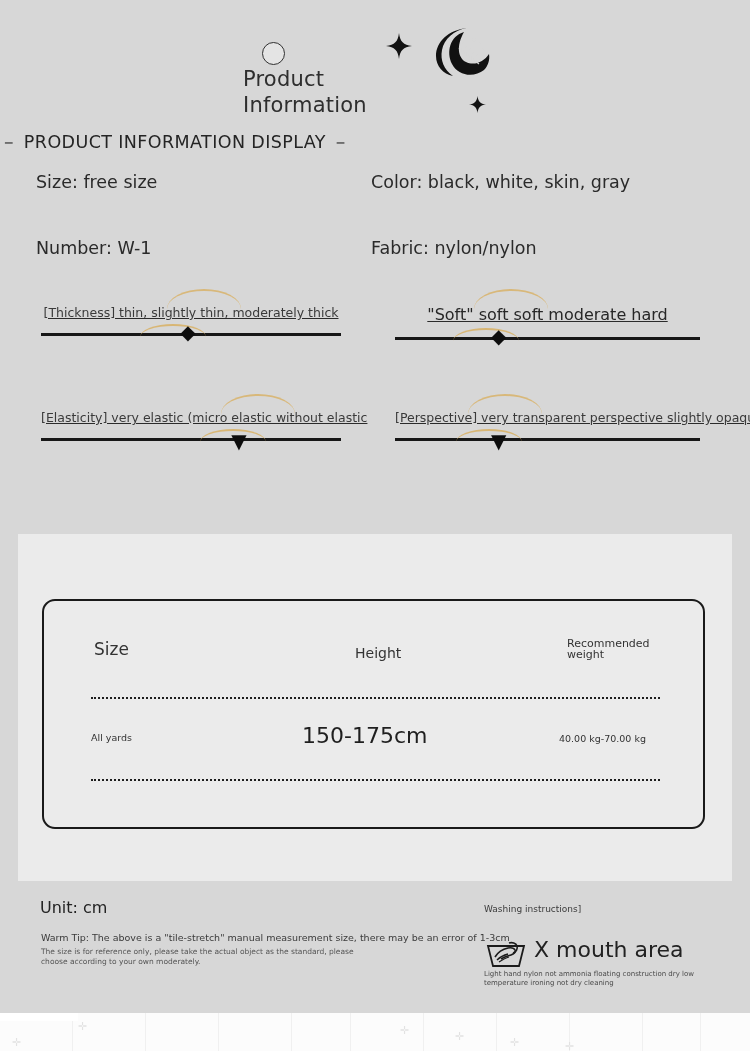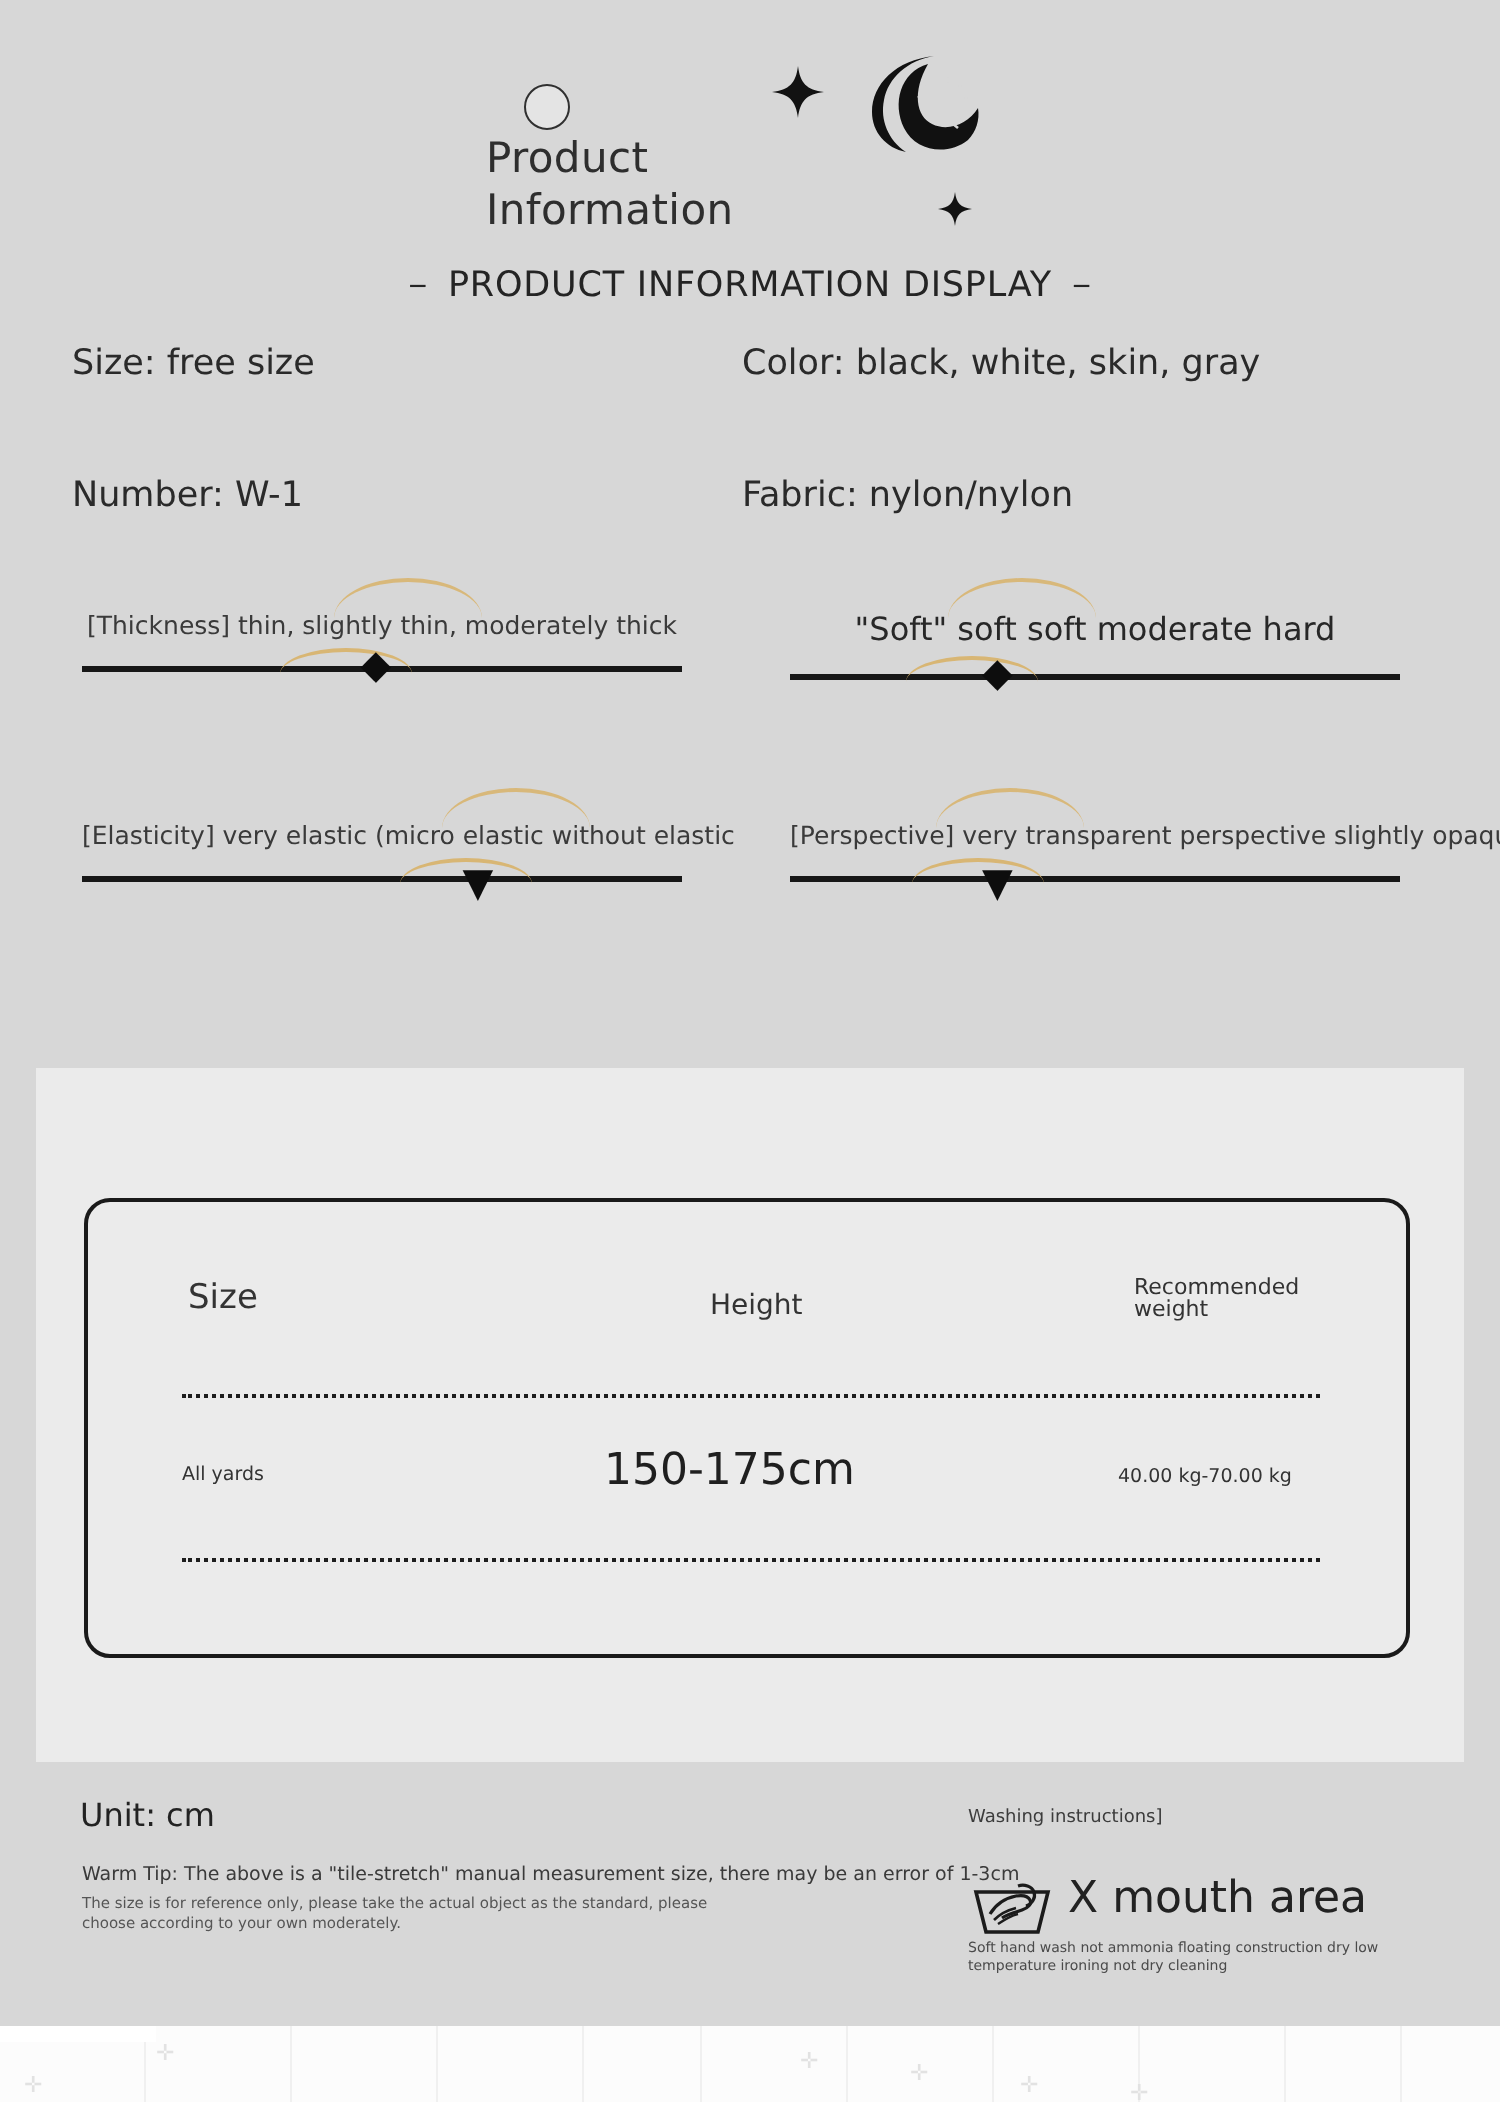--- a/index.html
+++ b/index.html
@@ -53,21 +53,21 @@
     font-size: 21px;
     line-height: 26px;
     color: #2e2e2e;
     letter-spacing: .2px;
   }
   .hdr-sub {
     position: absolute;
     left: 0;
     right: 0;
     top: 130px;
-    text-align: center;
+    text-align: left;
     font-size: 17.5px;
     color: #242424;
     letter-spacing: .4px;
   }
 
   
   .specs {
     position: absolute;
     left: 0; top: 172px;
     width: 750px;
@@ -84,20 +84,21 @@
   
   .ratings {
     position: absolute;
     left: 0; top: 305px;
     width: 750px;
   }
   .rate-row { position: relative; height: 105px; }
   .rate {
     position: absolute;
     width: 300px;
+    text-decoration: underline;
   }
   .rate.col-l { left: 41px; }
   .rate.col-r { left: 395px; }
   .rate.wide  { width: 305px; }
   .rate-label {
     position: relative;
     text-align: center;
     font-size: 12.5px;
     color: #3a3a3a;
     white-space: nowrap;
@@ -401,21 +402,21 @@
 <div class="wash-icon">
   <svg width="42" height="36" viewBox="0 0 42 36" aria-hidden="true">
     <path d="M3 12 L39 12 L34 32 L8 32 Z" fill="none" stroke="#1b1b1b" stroke-width="1.8"></path>
     <path d="M10 23 C13 18 18 15 23 14 C26 13.5 29 14 30 16 C31 18 29 20 26 21 C23 22 19 23 16 25" fill="none" stroke="#1b1b1b" stroke-width="1.6"></path>
     <path d="M24 9 C27 8 31 9 32 12 C33 15 31 18 28 19" fill="none" stroke="#1b1b1b" stroke-width="1.6"></path>
     <path d="M12 26 C15 23 19 21 23 20" fill="none" stroke="#1b1b1b" stroke-width="1.3"></path>
     <path d="M14 28 C17 26 20 24 24 23" fill="none" stroke="#1b1b1b" stroke-width="1.2"></path>
   </svg>
 </div>
 <div class="wash-main">X mouth area</div>
-<div class="wash-sub">Soft hand wash not ammonia floating construction dry low temperature ironing not dry cleaning</div>
+<div class="wash-sub">Light hand nylon not ammonia floating construction dry low temperature ironing not dry cleaning</div>
 
 <div class="bottom-strip">
   <div class="gridline" style="left:72px;"></div>
   <div class="gridline" style="left:145px;"></div>
   <div class="gridline" style="left:218px;"></div>
   <div class="gridline" style="left:291px;"></div>
   <div class="gridline" style="left:350px;"></div>
   <div class="gridline" style="left:423px;"></div>
   <div class="gridline" style="left:496px;"></div>
   <div class="gridline" style="left:569px;"></div>

